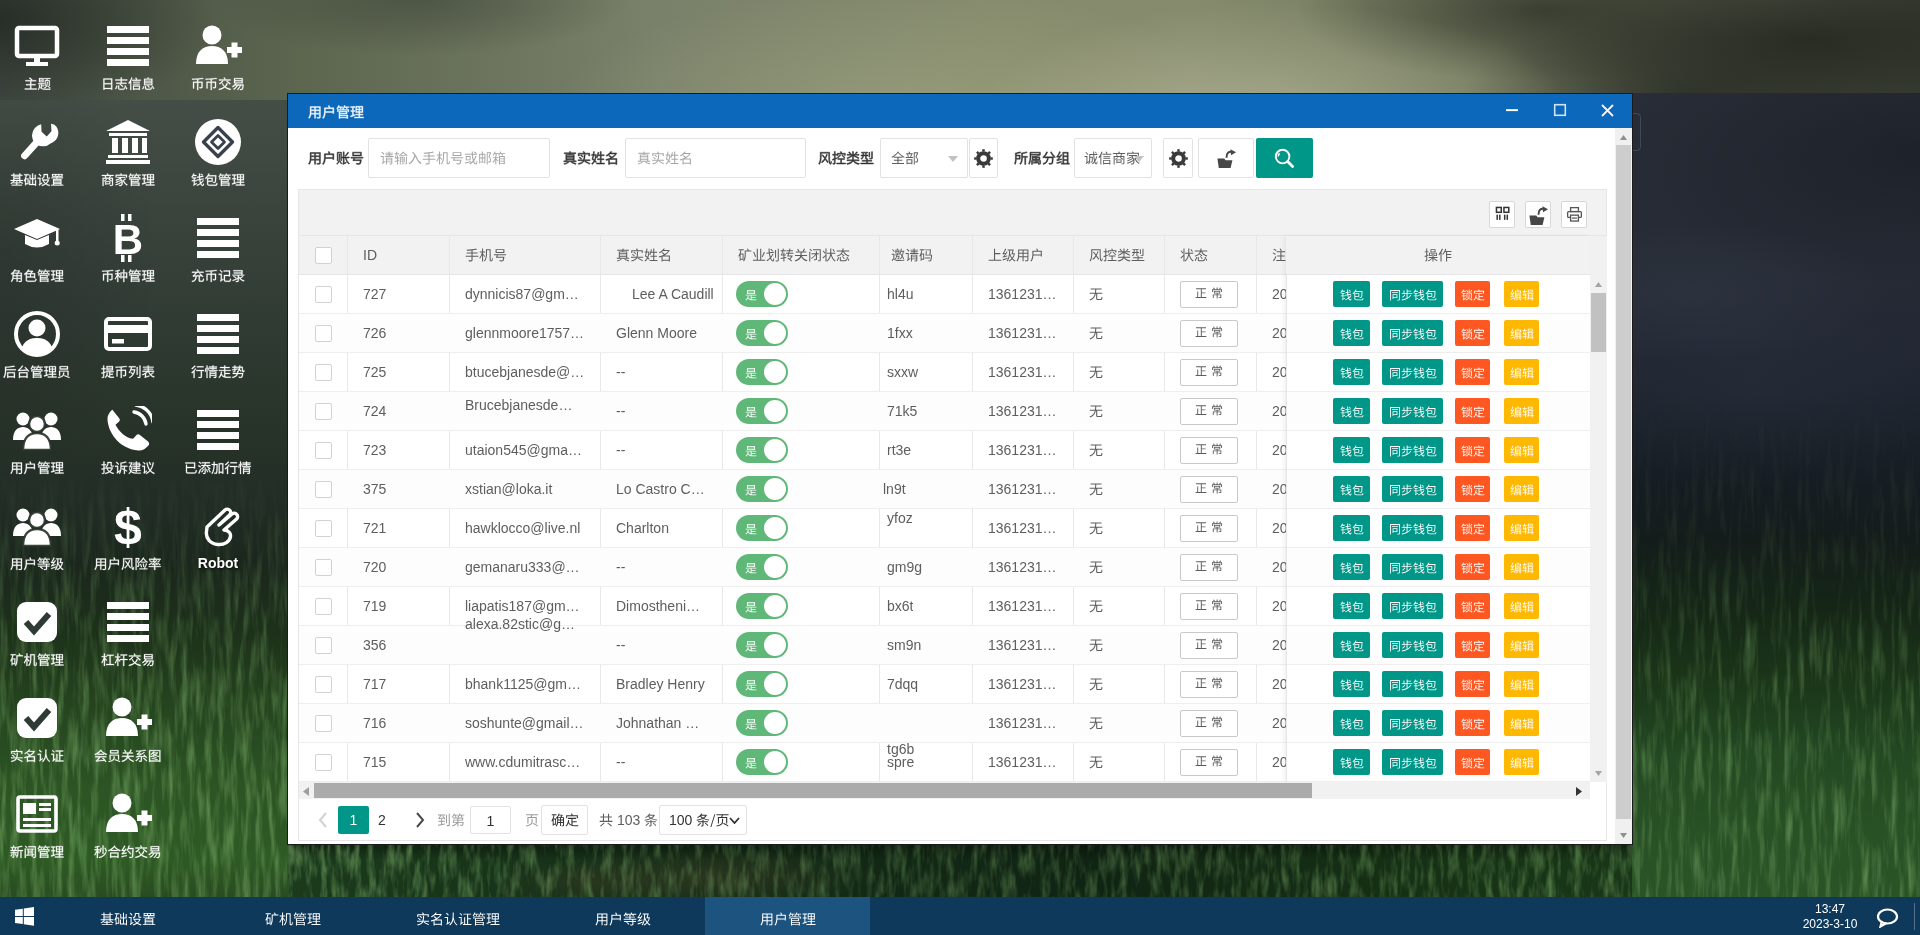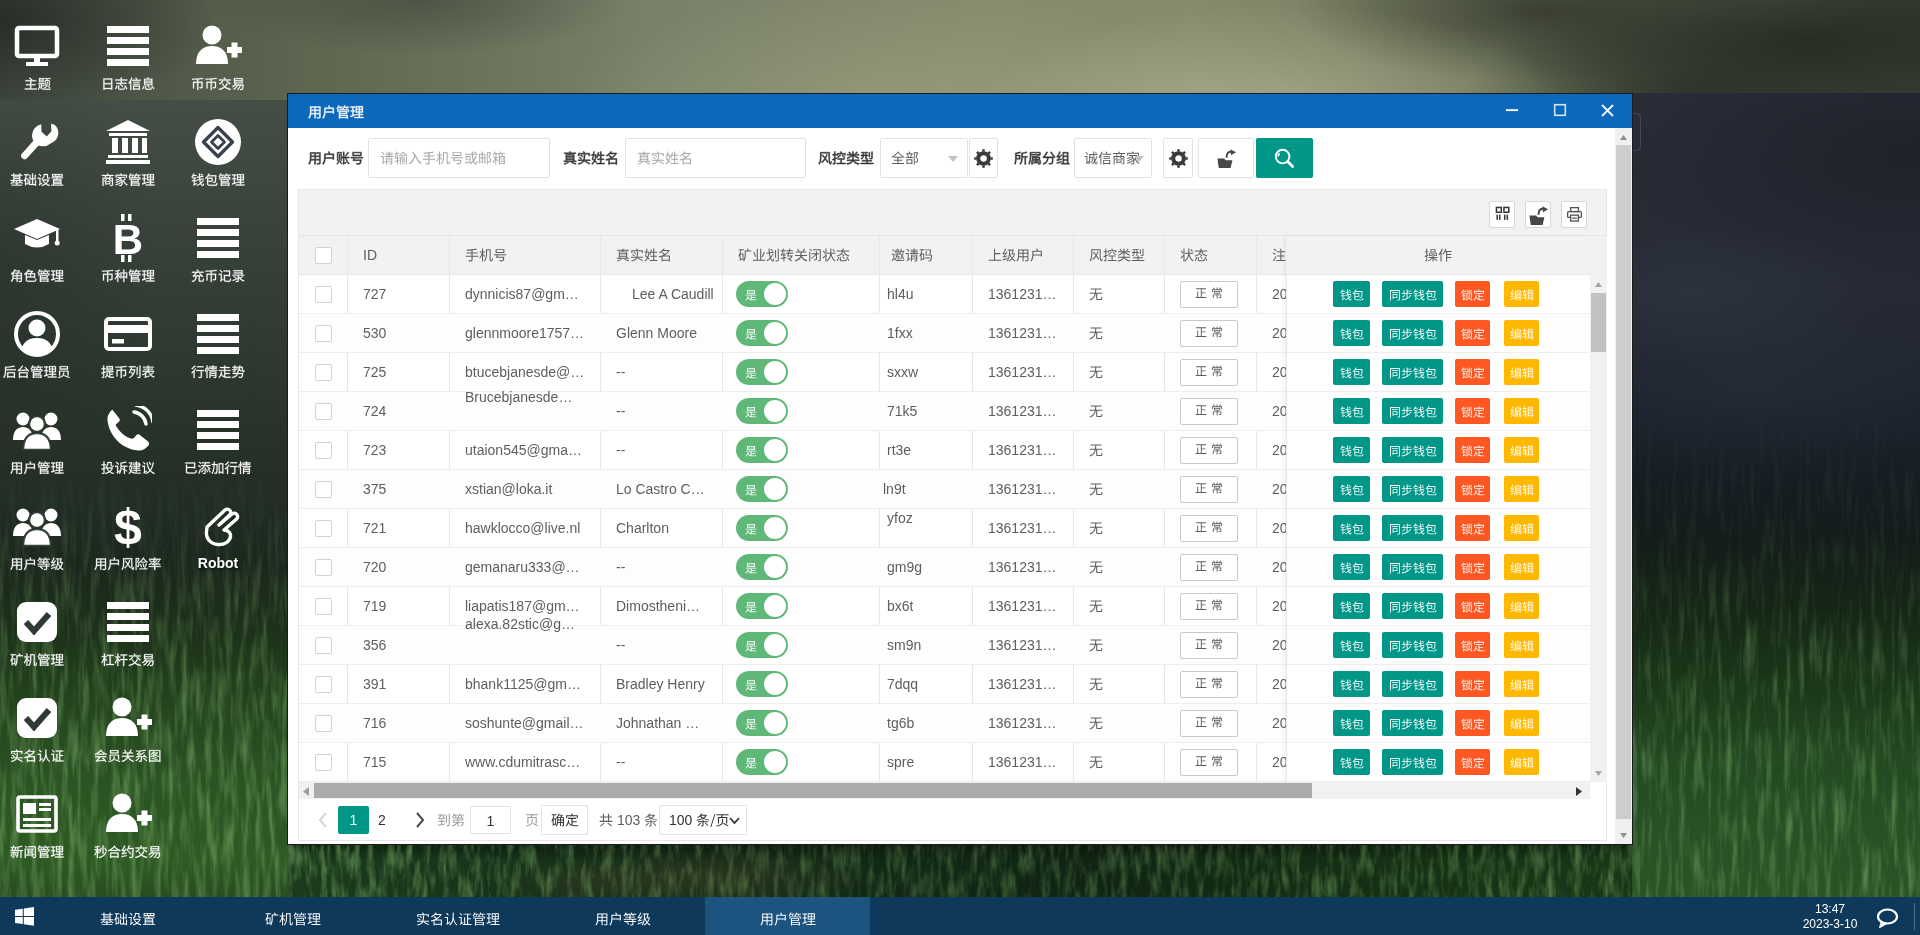--- a/index.html
+++ b/index.html
@@ -609,21 +609,21 @@
         <use href="#g65e0" x="0"></use>
       </svg></div>
 <div class="stat" style="left:892px;top:187px"><svg class="cj " style="width:12.0px;height:12.0px;vertical-align:-0.12em;" viewBox="0 -880 1000 1000" fill="#5e5e5e">
         <use href="#g6b63" x="0"></use>
       </svg><span style="display:inline-block;width:4px"></span><svg class="cj " style="width:12.0px;height:12.0px;vertical-align:-0.12em;" viewBox="0 -880 1000 1000" fill="#5e5e5e">
         <use href="#g5e38" x="0"></use>
       </svg></div>
 <div class="cell" style="left:984px;top:181px">20</div>
 <div class="ab" style="left:11px;top:220px;width:1308px;height:39px;background:#fdfdfd;border-bottom:1px solid #eee"></div>
 <div class="cb" style="left:27px;top:231px"></div>
-<div class="cell" style="left:75px;top:220px">530</div>
+<div class="cell" style="left:75px;top:220px">726</div>
 <div class="cell" style="left:177px;top:220px;width:132px">glennmoore1757…</div>
 <div class="cell" style="left:328px;top:220px;width:103px">Glenn Moore</div>
 <div class="toggle" style="left:448px;top:226px">
       <span class="tx"><svg class="cj " style="width:12.0px;height:12.0px;vertical-align:-0.12em;" viewBox="0 -880 1000 1000" fill="#fff">
           <use href="#g662f" x="0"></use>
         </svg></span>
       <span class="kn"></span>
     </div>
 <div class="cell" style="left:599px;top:220px">1fxx</div>
 <div class="cell" style="left:700px;top:220px">1361231…</div>
@@ -654,21 +654,21 @@
       </svg></div>
 <div class="stat" style="left:892px;top:265px"><svg class="cj " style="width:12.0px;height:12.0px;vertical-align:-0.12em;" viewBox="0 -880 1000 1000" fill="#5e5e5e">
         <use href="#g6b63" x="0"></use>
       </svg><span style="display:inline-block;width:4px"></span><svg class="cj " style="width:12.0px;height:12.0px;vertical-align:-0.12em;" viewBox="0 -880 1000 1000" fill="#5e5e5e">
         <use href="#g5e38" x="0"></use>
       </svg></div>
 <div class="cell" style="left:984px;top:259px">20</div>
 <div class="ab" style="left:11px;top:298px;width:1308px;height:39px;background:#fdfdfd;border-bottom:1px solid #eee"></div>
 <div class="cb" style="left:27px;top:309px"></div>
 <div class="cell" style="left:75px;top:298px">724</div>
-<div class="cell" style="left:177px;top:284px;width:132px">Brucebjanesde…</div>
+<div class="cell" style="left:177px;top:292px;width:132px">Brucebjanesde…</div>
 <div class="cell" style="left:328px;top:298px;width:103px">--</div>
 <div class="toggle" style="left:448px;top:304px">
       <span class="tx"><svg class="cj " style="width:12.0px;height:12.0px;vertical-align:-0.12em;" viewBox="0 -880 1000 1000" fill="#fff">
           <use href="#g662f" x="0"></use>
         </svg></span>
       <span class="kn"></span>
     </div>
 <div class="cell" style="left:599px;top:298px">71k5</div>
 <div class="cell" style="left:700px;top:298px">1361231…</div>
 <div class="cell" style="left:801px;top:298px"><svg class="cj " style="width:14.0px;height:14.0px;vertical-align:-0.12em;" viewBox="0 -880 1000 1000" fill="#5e5e5e">
@@ -807,21 +807,21 @@
         <use href="#g65e0" x="0"></use>
       </svg></div>
 <div class="stat" style="left:892px;top:538px"><svg class="cj " style="width:12.0px;height:12.0px;vertical-align:-0.12em;" viewBox="0 -880 1000 1000" fill="#5e5e5e">
         <use href="#g6b63" x="0"></use>
       </svg><span style="display:inline-block;width:4px"></span><svg class="cj " style="width:12.0px;height:12.0px;vertical-align:-0.12em;" viewBox="0 -880 1000 1000" fill="#5e5e5e">
         <use href="#g5e38" x="0"></use>
       </svg></div>
 <div class="cell" style="left:984px;top:532px">20</div>
 <div class="ab" style="left:11px;top:571px;width:1308px;height:39px;border-bottom:1px solid #eee"></div>
 <div class="cb" style="left:27px;top:582px"></div>
-<div class="cell" style="left:75px;top:571px">391</div>
+<div class="cell" style="left:75px;top:571px">717</div>
 <div class="cell" style="left:177px;top:571px;width:132px">bhank1125@gm…</div>
 <div class="cell" style="left:328px;top:571px;width:103px">Bradley Henry</div>
 <div class="toggle" style="left:448px;top:577px">
       <span class="tx"><svg class="cj " style="width:12.0px;height:12.0px;vertical-align:-0.12em;" viewBox="0 -880 1000 1000" fill="#fff">
           <use href="#g662f" x="0"></use>
         </svg></span>
       <span class="kn"></span>
     </div>
 <div class="cell" style="left:599px;top:571px">7dqq</div>
 <div class="cell" style="left:700px;top:571px">1361231…</div>
@@ -838,21 +838,21 @@
 <div class="cb" style="left:27px;top:621px"></div>
 <div class="cell" style="left:75px;top:610px">716</div>
 <div class="cell" style="left:177px;top:610px;width:132px">soshunte@gmail…</div>
 <div class="cell" style="left:328px;top:610px;width:103px">Johnathan …</div>
 <div class="toggle" style="left:448px;top:616px">
       <span class="tx"><svg class="cj " style="width:12.0px;height:12.0px;vertical-align:-0.12em;" viewBox="0 -880 1000 1000" fill="#fff">
           <use href="#g662f" x="0"></use>
         </svg></span>
       <span class="kn"></span>
     </div>
-<div class="cell" style="left:599px;top:610px">tg6b</div>
+<div class="cell" style="left:599px;top:636px">tg6b</div>
 <div class="cell" style="left:700px;top:610px">1361231…</div>
 <div class="cell" style="left:801px;top:610px"><svg class="cj " style="width:14.0px;height:14.0px;vertical-align:-0.12em;" viewBox="0 -880 1000 1000" fill="#5e5e5e">
         <use href="#g65e0" x="0"></use>
       </svg></div>
 <div class="stat" style="left:892px;top:616px"><svg class="cj " style="width:12.0px;height:12.0px;vertical-align:-0.12em;" viewBox="0 -880 1000 1000" fill="#5e5e5e">
         <use href="#g6b63" x="0"></use>
       </svg><span style="display:inline-block;width:4px"></span><svg class="cj " style="width:12.0px;height:12.0px;vertical-align:-0.12em;" viewBox="0 -880 1000 1000" fill="#5e5e5e">
         <use href="#g5e38" x="0"></use>
       </svg></div>
 <div class="cell" style="left:984px;top:610px">20</div>

